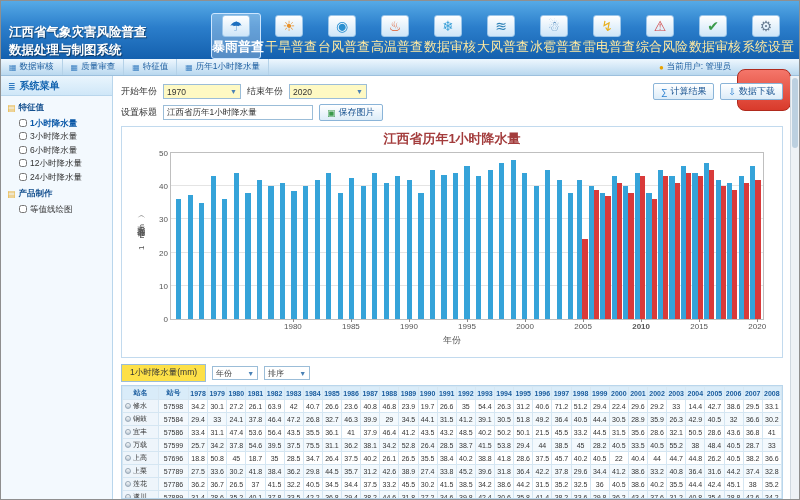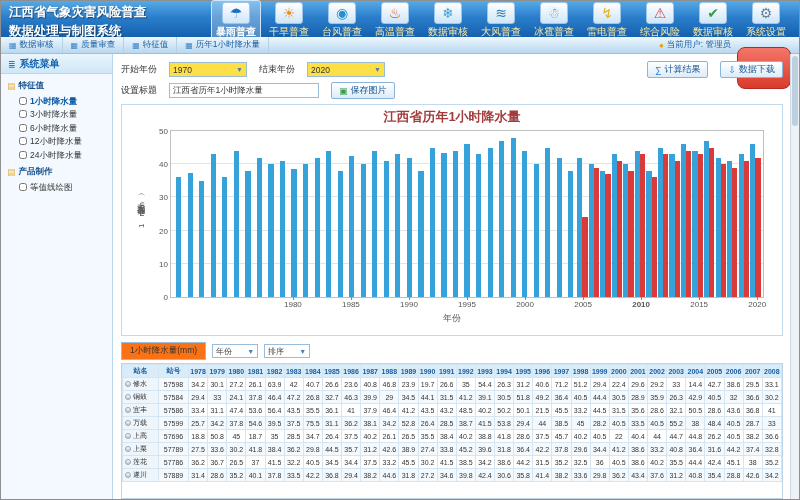--- a/index.html
+++ b/index.html
@@ -2,34 +2,34 @@
 <html><head>
 <meta charset="utf-8">
 <style>
   * { margin:0; padding:0; box-sizing:border-box; }
   html,body { width:800px; height:500px; overflow:hidden; background:#d4d0c8;
     font-family:"Liberation Sans","DejaVu Sans",sans-serif; }
   #app { width:800px; height:500px; border:1px solid #8f8f8f; background:#fff;
     display:flex; flex-direction:column; position:relative; }
 
   
-  .header { height:36px; background:linear-gradient(#56aae6 0%,#2b7ecb 45%,#1460ae 100%);
-    display:flex; align-items:center; flex:0 0 auto;gap:13px; }
+  .header { height:58px; background:linear-gradient(#56aae6 0%,#2b7ecb 45%,#1460ae 100%);
+    display:flex; align-items:flex-end; flex:0 0 auto;gap:13px; }
   .app-title { width:178px; padding:5px 4px 0 8px; color:#fff; font-weight:bold;
     font-size:12.5px; line-height:1.45; text-shadow:1px 1px 1px rgba(0,0,0,.45); }
   .toolbar { flex:1; display:flex; justify-content:flex-end; align-items:flex-start;
     gap:3px; padding:3px 8px 0 0; }
   .tool { width:50px; text-align:center; cursor:pointer; border:1px solid transparent;
     border-radius:3px; padding:1px 0 2px; }
   .tool.active { background:rgba(255,255,255,.28); border-color:#cde6ff; }
   .tool .ticon { width:28px; height:22px; margin:0 auto 1px;
     background:linear-gradient(#ffffff,#cfe6f8); border:1px solid #9cc6ea;
     border-radius:3px; display:flex; align-items:center; justify-content:center;
     font-size:14px; line-height:1; }
-  .tool .tlabel { font-size:10px; color:#ffe9a0; white-space:nowrap; }
+  .tool .tlabel { font-size:13px; color:#ffe9a0; white-space:nowrap; }
   .tool.active .tlabel { color:#ffffff; font-weight:bold; }
 
   
   .tabbar { height:17px; background:linear-gradient(#eef7fe,#b9d8ef);
     border-bottom:1px solid #9dc0dd; display:flex; align-items:center;
     font-size:8.5px; color:#1a5c9e; flex:0 0 auto; }
   .tabbar .tab { padding:0 8px; border-right:1px solid #b5d2e8; display:flex;
     align-items:center; gap:3px; height:100%; cursor:pointer; white-space:nowrap; }
   .tabbar .tab .tab-ico { color:#3a7fc1; font-size:8px; }
   .tabbar .spacer { flex:1; }
@@ -60,22 +60,22 @@
 
   .main { flex:1; min-width:0; padding:5px 16px 0 8px; display:flex; flex-direction:column; position:relative; }
 
   
   .v-scroll { position:absolute; right:0; top:0; bottom:0; width:9px;
     background:#eef2f6; border-left:1px solid #cfd8e0; }
   .v-scroll .thumb { position:absolute; top:2px; left:1px; width:6px; height:70px;
     background:#bcd0e0; border-radius:3px; }
 
   
-  .crow { display:flex; align-items:center; gap:12px; height:21px; flex:0 0 auto; font-size:9px; color:#333; }
-  .select { min-width:78px; height:15px; background:#fde047; border:1px solid #9bbdd8;
+  .crow { display:flex; align-items:center; gap:6px; height:21px; flex:0 0 auto; font-size:9px; color:#333; }
+  .select { min-width:78px; height:15px; background:#fef9c3; border:1px solid #9bbdd8;
     display:flex; align-items:center; justify-content:space-between; padding:0 3px;
     font-size:8.5px; cursor:pointer; }
   .select .arr { color:#4a81b5; font-size:7px; }
   .note { color:#e02020; font-size:8.5px; white-space:nowrap; }
   .btn { height:17px; display:inline-flex; align-items:center; gap:3px;
     background:linear-gradient(#ffffff,#dcecf8); border:1px solid #8ab4d8; border-radius:2px;
     padding:0 7px; font-size:9px; color:#14508f; cursor:pointer; white-space:nowrap; }
   .btn .bico { font-size:9px; }
   .text-input { width:150px; height:15px; border:1px solid #9bbdd8; font-size:8.5px;
     padding:0 3px; color:#333; font-family:"Liberation Sans","DejaVu Sans",sans-serif; }
@@ -100,21 +100,21 @@
     transform:translate(0,-50%) rotate(180deg); writing-mode:vertical-rl;
     font-size:8px; color:#555; letter-spacing:1px; }
   .xlab { position:absolute; top:calc(100% + 3px); transform:translateX(-50%);
     font-size:8px; color:#555; }
   .xtick { position:absolute; top:100%; width:1px; height:3px; background:#888; }
   .xtitle { text-align:center; font-size:9px; color:#555; margin-top:14px; }
 
   
   .table-controls { display:flex; align-items:center; gap:6px; margin-top:6px;
     flex:0 0 auto; height:18px; }
-  .box-label { border:1px solid #9bbdd8; background:#f97316; font-size:8.5px; color:#333;
+  .box-label { border:1px solid #9bbdd8; background:#fde047; font-size:8.5px; color:#333;
     padding:2px 8px; }
   .mini-select { min-width:46px; height:14px; background:#fff; border:1px solid #9bbdd8;
     display:flex; align-items:center; justify-content:space-between; padding:0 3px;
     font-size:8px; color:#444; cursor:pointer; }
   .table-wrap { margin-top:3px; border:1px solid #b9d6ec; flex:1; min-height:0; overflow:hidden; }
   table { border-collapse:collapse; width:100%; table-layout:fixed; }
   th,td { border:1px solid #d5e6f2; font-size:7px; padding:1px 0; text-align:center;
     white-space:nowrap; overflow:hidden; color:#333; height:13px; }
   thead th { background:#d9ecf9; color:#1a5c9e; font-weight:bold; }
   tbody tr:nth-child(even) { background:#f3f9fd; }

